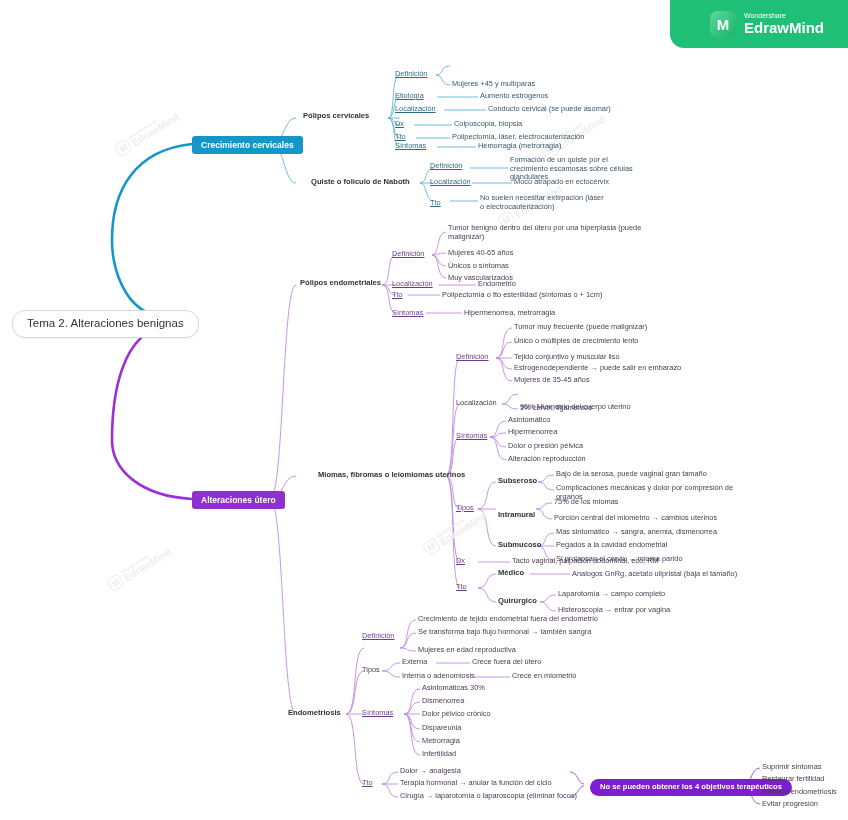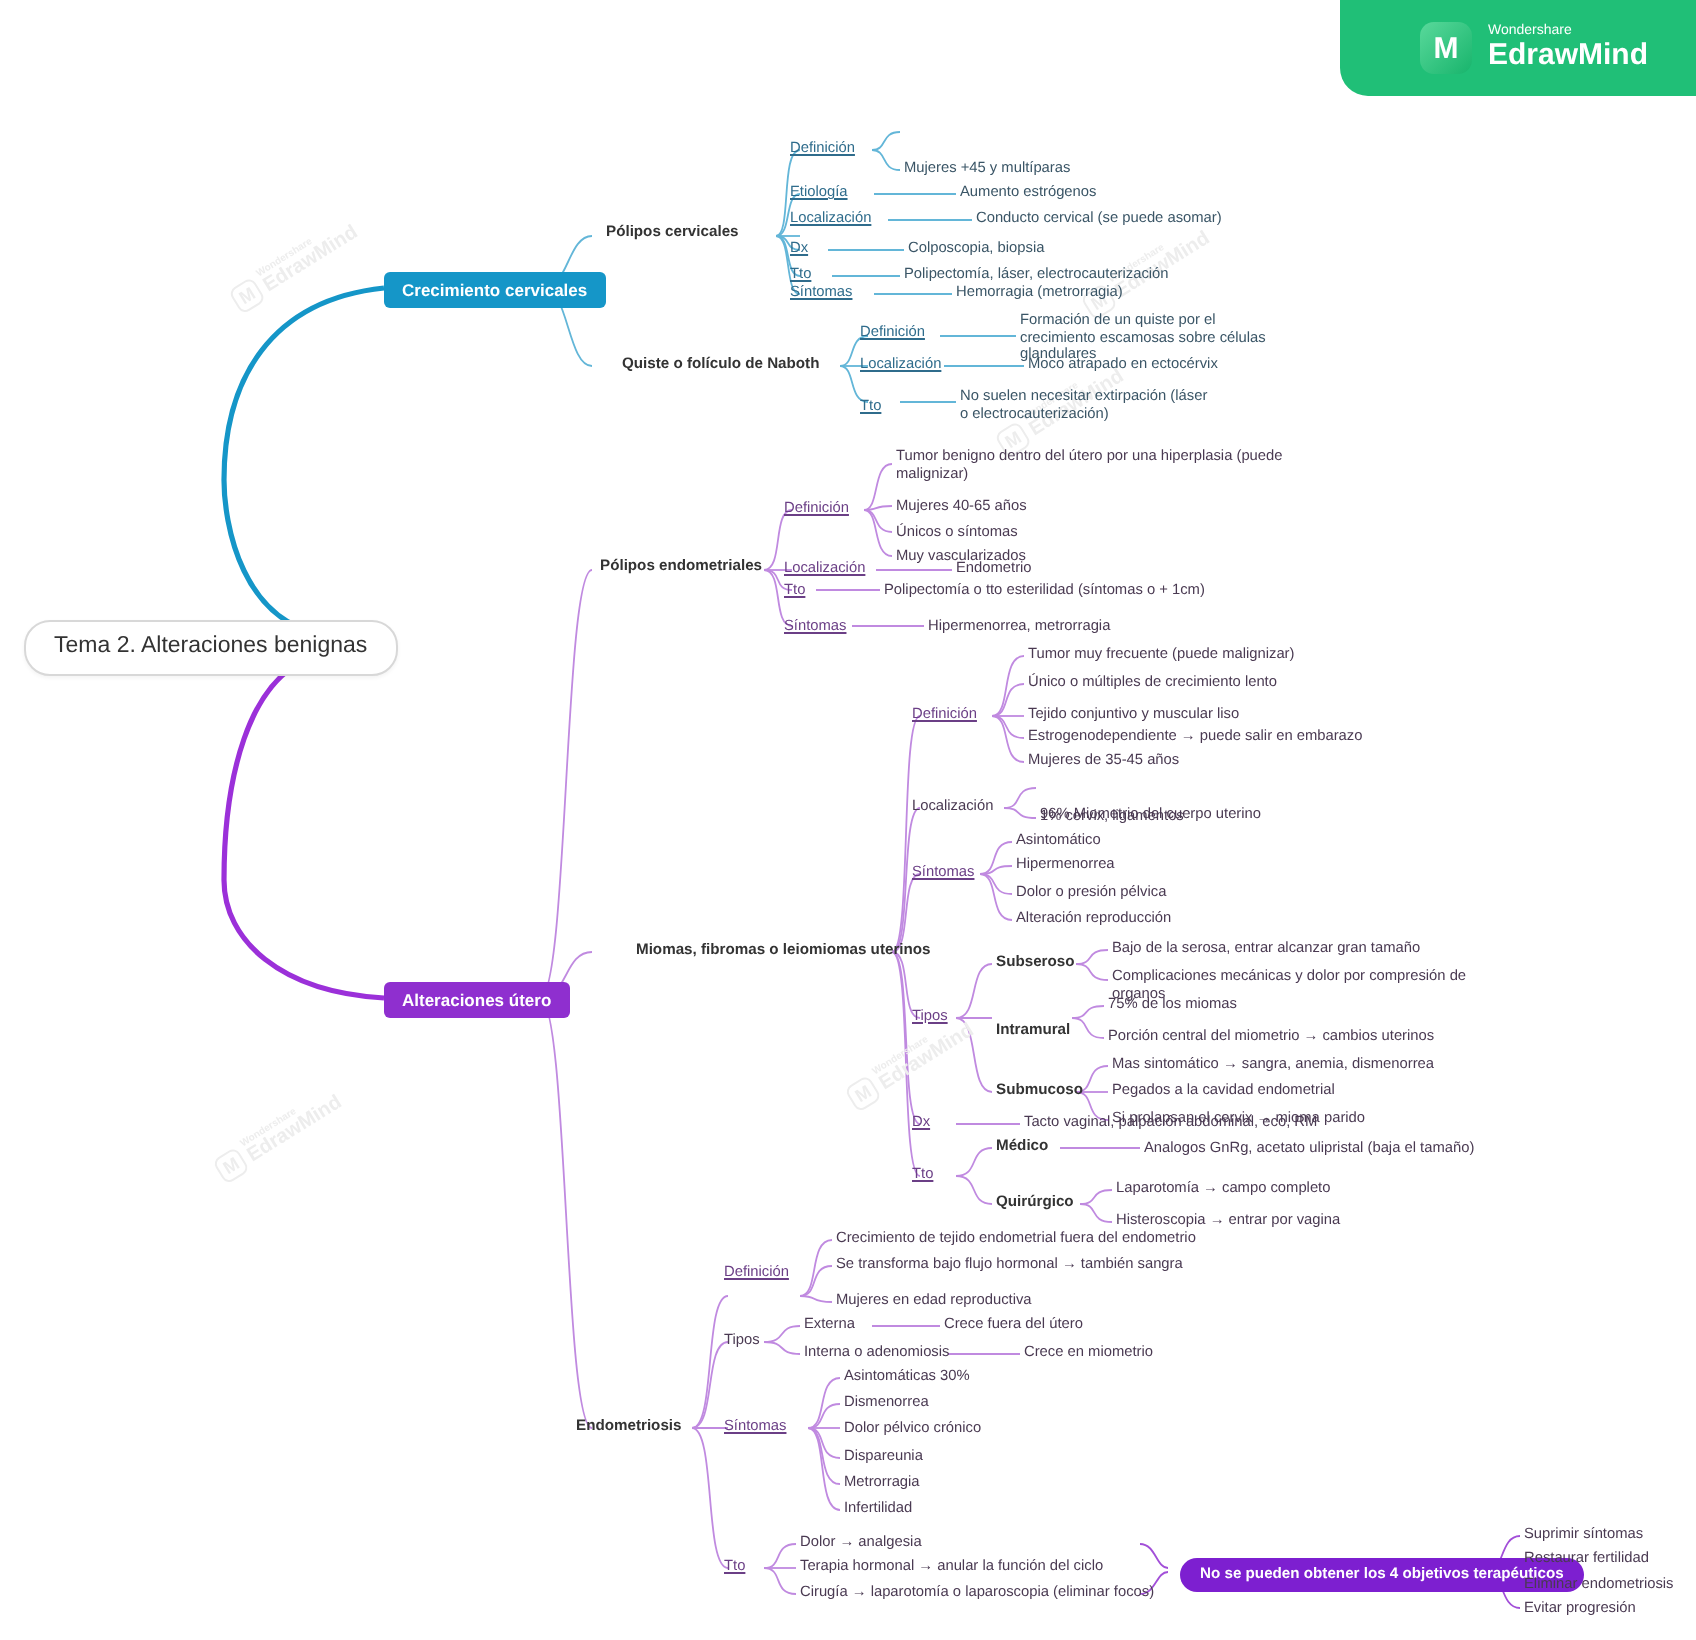--- a/index.html
+++ b/index.html
@@ -309,21 +309,21 @@
   <div class="node t pur" style="left:520px; top:404px;">1% cervix, ligamentos</div>
 
   <div class="node lbl pur" style="left:456px; top:432px;">Síntomas</div>
   <div class="node t pur" style="left:508px; top:416px;">Asintomático</div>
   <div class="node t pur" style="left:508px; top:428px;">Hipermenorrea</div>
   <div class="node t pur" style="left:508px; top:442px;">Dolor o presión pélvica</div>
   <div class="node t pur" style="left:508px; top:455px;">Alteración reproducción</div>
 
   <div class="node lbl pur" style="left:456px; top:504px;">Tipos</div>
   <div class="node mid" style="left:498px; top:477px;">Subseroso</div>
-  <div class="node t pur" style="left:556px; top:470px;">Bajo de la serosa, entrar alcanzar gran tamaño</div>
+  <div class="node t pur" style="left:556px; top:470px;">Bajo de la serosa, puede vaginal gran tamaño</div>
   <div class="wrapnode t pur" style="left:556px; top:484px; width:190px;">Complicaciones mecánicas y dolor por compresión de organos</div>
 
   <div class="node mid" style="left:498px; top:511px;">Intramural</div>
   <div class="node t pur" style="left:554px; top:498px;">75% de los miomas</div>
   <div class="node t pur" style="left:554px; top:514px;">Porción central del miometrio → cambios uterinos</div>
 
   <div class="node mid" style="left:498px; top:541px;">Submucoso</div>
   <div class="node t pur" style="left:556px; top:528px;">Mas sintomático  → sangra, anemia, dismenorrea</div>
   <div class="node t pur" style="left:556px; top:541px;">Pegados a la cavidad endometrial</div>
   <div class="node t pur" style="left:556px; top:555px;">Si prolapsan el cervix → mioma parido</div>

